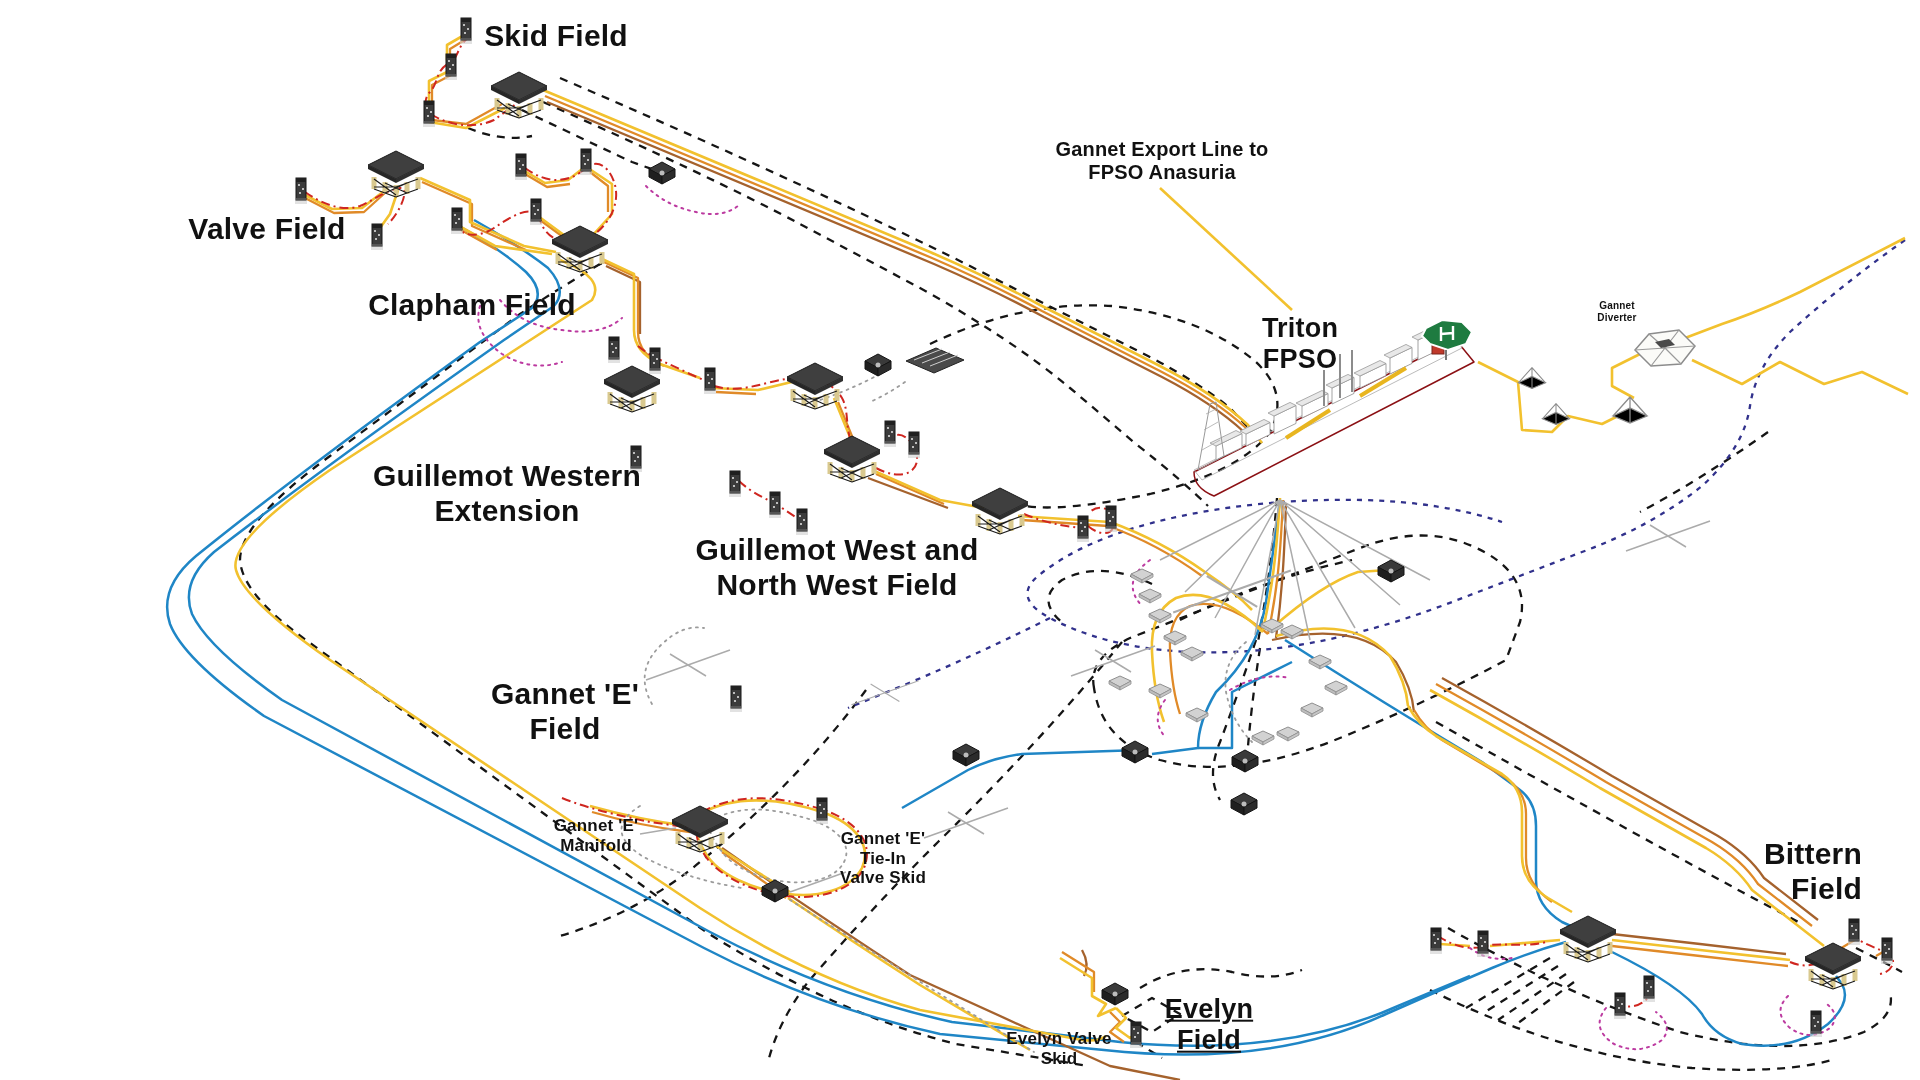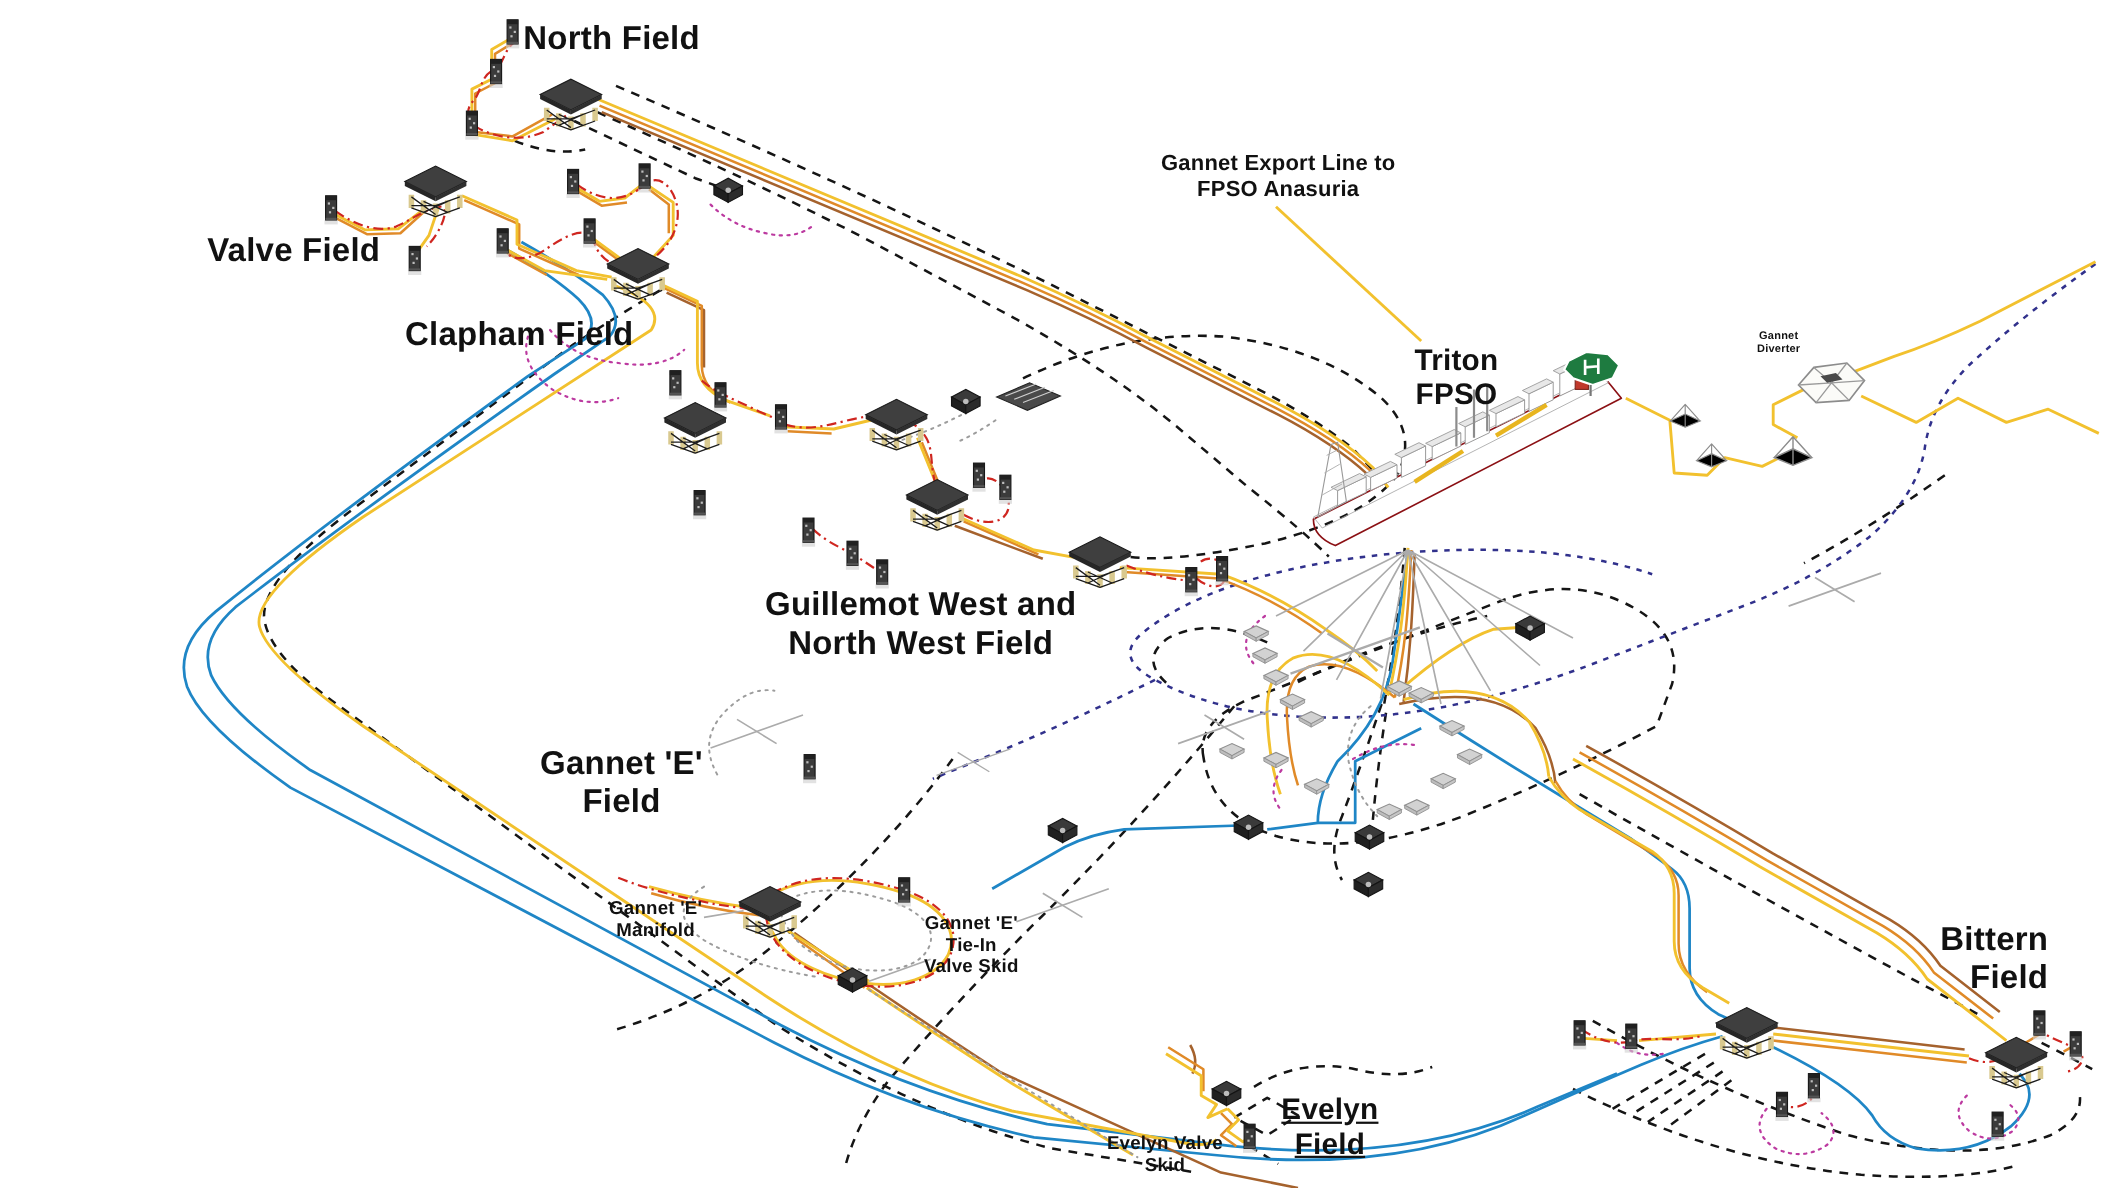--- a/index.html
+++ b/index.html
@@ -317,36 +317,38 @@
         <use href="#pyramid" transform="translate(1556,414) scale(0.8)"></use>
         <use href="#crossing" transform="translate(1232,590) scale(1.4)"></use>
         <use href="#crossing" transform="translate(688,664)"></use>
         <use href="#crossing" transform="translate(1668,535)"></use>
         <use href="#crossing" transform="translate(1113,660)"></use>
         <use href="#crossing" transform="translate(966,822)"></use>
         <use href="#crossing" transform="translate(885,692) scale(0.8)"></use>
         <use href="#barge" transform="translate(934,367)"></use>
       </g>
 </svg>
-<div class="label" style="left: 556px; top: 36px; font-size: 30px;">North Field</div>
+<div class="label" style="left: 556px; top: 36px; font-size: 30px;">Skid Field</div>
     <div class="label" style="left: 267px; top: 229px; font-size: 30px;">Valve Field</div>
     <div class="label" style="left: 472px; top: 293px; font-size: 30px; margin-top: 12px;">Clapham Field</div>
+    <div class="label" style="left: 507px; top: 494px; font-size: 30px;">Guillemot Western
+Extension</div>
     <div class="label" style="left: 805px; top: 568px; font-size: 30px; margin-left: 32px;">Guillemot West and
 North West Field</div>
     <div class="label" style="left: 565px; top: 712px; font-size: 30px;">Gannet 'E'
 Field</div>
     <div class="label" style="left: 596px; top: 836px; font-size: 17px;">Gannet 'E'
 Manifold</div>
     <div class="label" style="left: 883px; top: 859px; font-size: 17px;">Gannet 'E'
 Tie-In
 Valve Skid</div>
     <div class="label" style="left: 1059px; top: 1049px; font-size: 17px;">Evelyn Valve
 Skid</div>
     <div class="label" style="left: 1209px; top: 1025px; font-size: 27px; text-decoration: underline;">Evelyn
 Field</div>
     <div class="label" style="left: 1804px; top: 872px; font-size: 30px; text-align: right;">Bittern Field</div>
     <div class="label" style="left: 1162px; top: 161px; font-size: 20px;">Gannet Export Line to
 FPSO Anasuria</div>
     <div class="label" style="left: 1617px; top: 312px; font-size: 10px;">Gannet
 Diverter</div>
-    <div class="label" style="left: 1300px; top: 344px; font-size: 27px; margin-left: 24px;">Triton
+    <div class="label" style="left: 1300px; top: 344px; font-size: 27px;">Triton
 FPSO</div>
   </div>
 
 </body></html>

